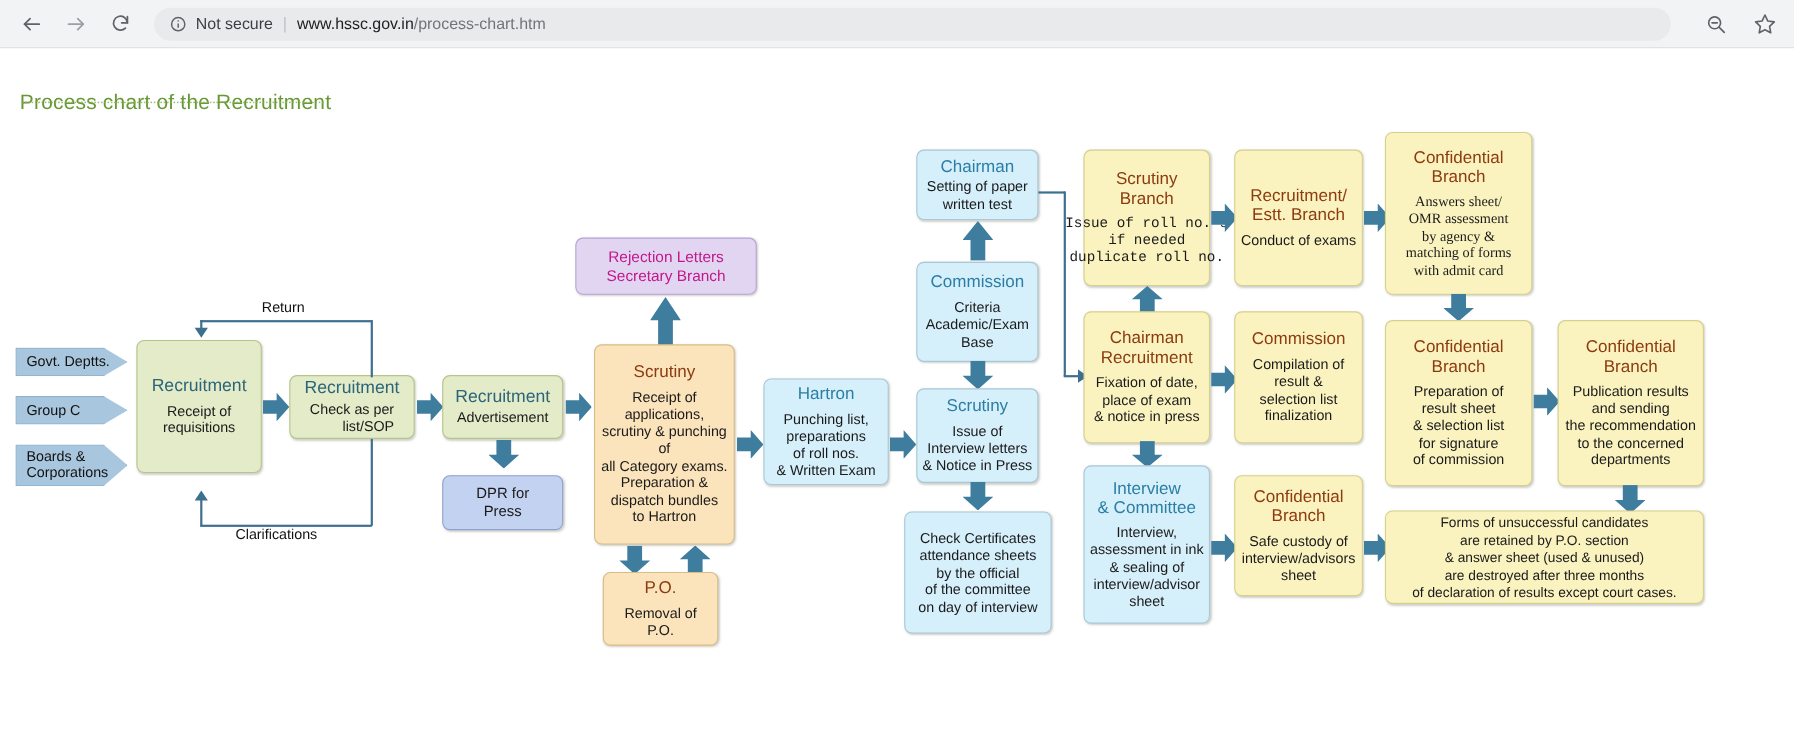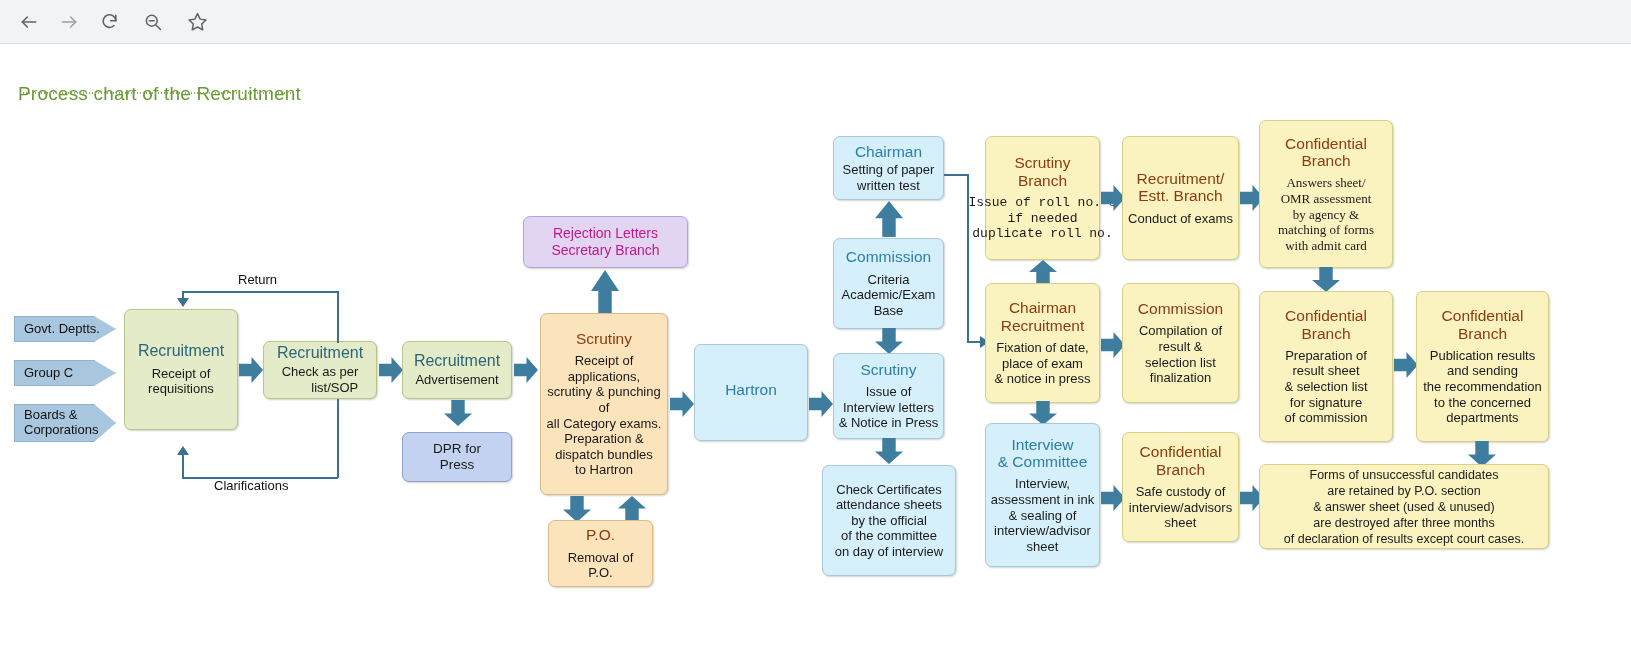--- a/index.html
+++ b/index.html
@@ -130,20 +130,33 @@
         <polyline points="14,6 20,12 14,18"></polyline>
       </svg>
   </div>
   <div class="nav-btn">
     <svg width="19" height="19" viewBox="0 0 24 24" fill="none" stroke="#5f6368" stroke-width="2" stroke-linecap="round" stroke-linejoin="round">
         <path d="M20 11a8 8 0 1 0-2.3 6.1"></path>
         <polyline points="20,4 20,11 13.4,11"></polyline>
       </svg>
   </div>
 
+  <div class="omnibox">
+    <span class="info-icon">
+      <svg width="16" height="16" viewBox="0 0 24 24" fill="none" stroke="#5f6368" stroke-width="2">
+          <circle cx="12" cy="12" r="9"></circle>
+          <line x1="12" y1="11" x2="12" y2="17"></line>
+          <circle cx="12" cy="7.6" r="1.1" fill="#5f6368" stroke="none"></circle>
+        </svg>
+    </span>
+    <span class="not-secure">Not secure</span>
+    <span class="omni-sep">|</span>
+    <span class="url-host">www.hssc.gov.in</span>
+      <span class="url-path">/process-chart.htm</span>
+  </div>
 
   <div class="omni-right">
     <div class="nav-btn">
       <svg width="20" height="20" viewBox="0 0 24 24" fill="none" stroke="#5f6368" stroke-width="1.8" stroke-linecap="round">
           <circle cx="10.5" cy="10.5" r="6.5"></circle>
           <line x1="15.5" y1="15.5" x2="21" y2="21"></line>
           <line x1="7.6" y1="10.5" x2="13.4" y2="10.5"></line>
         </svg>
     </div>
     <div class="nav-btn">
@@ -238,20 +251,24 @@
 
     <div class="box orange" style="left:548px; top:476px; width:105px; height:67px;">
       <div class="hd">P.O.</div>
       <div class="bd">Removal of P.O.</div>
     </div>
 
     <div class="arrow right" style="left:670px; top:347px; width:24px; height:26px;"></div>
 
     <div class="box blue" style="left:694px; top:300px; width:114px; height:97px;">
       <div class="hd">Hartron</div>
+      <div class="bd" style="white-space:pre;">Punching list,
+preparations
+of roll nos.
+&amp; Written Exam</div>
     </div>
 
     <div class="arrow right" style="left:809px; top:347px; width:24px; height:26px;"></div>
 
     <div class="box blue" style="left:833px; top:92px; width:111px; height:64px;">
       <div class="hd" style="margin-bottom:2px;">Chairman</div>
       <div class="bd" style="white-space:pre;">Setting of paper
 written test</div>
     </div>
 

